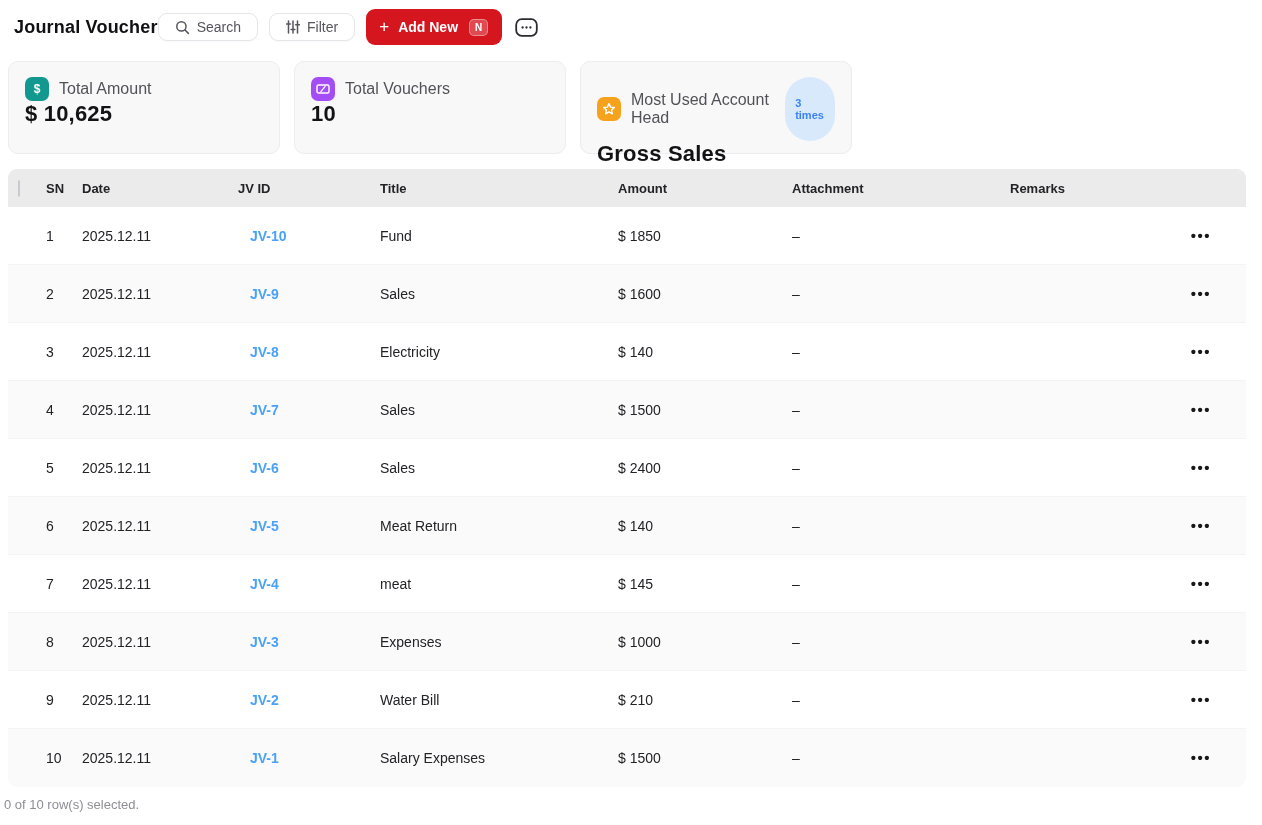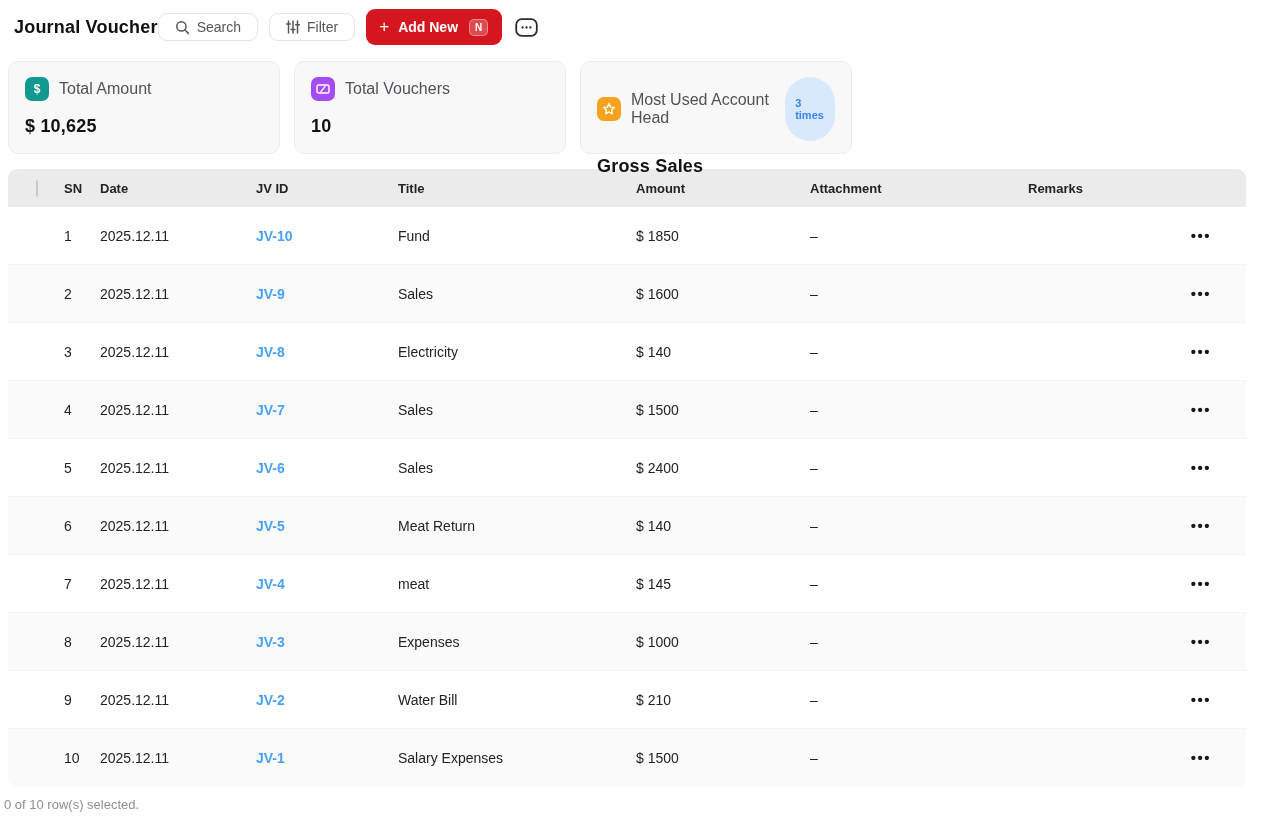--- a/index.html
+++ b/index.html
@@ -27,36 +27,36 @@
   
   .stats { display:flex; gap:14px; padding:7px 0 0 8px; }
   .card { width:272px; height:93px; background:#f8f8f9; border:1px solid #ededf0;
     border-radius:10px; padding:15px 16px; }
   .card-head { display:flex; align-items:center; gap:10px; }
   .stat-icon { width:24px; height:24px; border-radius:7px; display:flex; align-items:center;
     justify-content:center; color:#fff; font-size:12px; font-weight:700; flex:0 0 auto; }
   .card-label { font-size:16px; color:#515158; font-weight:400; }
   .times-badge { background:#d9e9fc; color:#3c83f6; font-size:11px; font-weight:700;
     padding:20px 10px; border-radius:999px; margin-left:2px; }
-  .card-value { margin-top:15px; font-size:18px; font-weight:700; color:#131316; letter-spacing:.2px; }
+  .card-value { margin-top:0; font-size:22px; font-weight:700; color:#131316; letter-spacing:.2px; }
 
   
   .table-wrap { margin:15px 16px 0 8px; width:1238px; border-radius:9px; overflow:hidden; }
   .thead, .trow { display:grid;
     grid-template-columns:28px 36px 156px 142px 238px 174px 218px 1fr 60px;
-    align-items:center; padding-left:28px; }
+    align-items:center; padding-left:10px; }
   .thead { height:38px; background:#ebebec; font-size:13px; font-weight:700; color:#232327; }
   .trow { height:58px; background:#ffffff; font-size:14px; color:#232327;
     border-bottom:1px solid #f4f4f5; cursor:default; }
   .trow.alt { background:#fafafa; }
   .trow:last-child { border-bottom:none; }
   .checkbox { width:16px; height:16px; border:1px solid #c9c9cf; border-radius:4px;
     background:rgba(255,255,255,.55); cursor:pointer; }
   .c-actions { display:flex; justify-content:flex-end; padding-right:31px; }
-  .jv-link { color:#4aa1f8; font-weight:700; font-size:14px; text-decoration:none; cursor:pointer; }
+  .jv-link { color:#4aa1f8; font-weight:700; font-size:14px; text-decoration:none; cursor:pointer;margin-left:12px; }
   .row-menu { background:none; border:none; cursor:pointer; padding:2px 4px; }
   .dots { font-size:15px; font-weight:700; color:#18181b; letter-spacing:1.5px; line-height:1; }
 
   .footer-note { margin:10px 0 0 4px; font-size:13px; color:#8e8e95; }
 </style>
 </head>
 <body>
 
 <div class="topbar">
   <div class="page-title">Journal Voucher</div>

